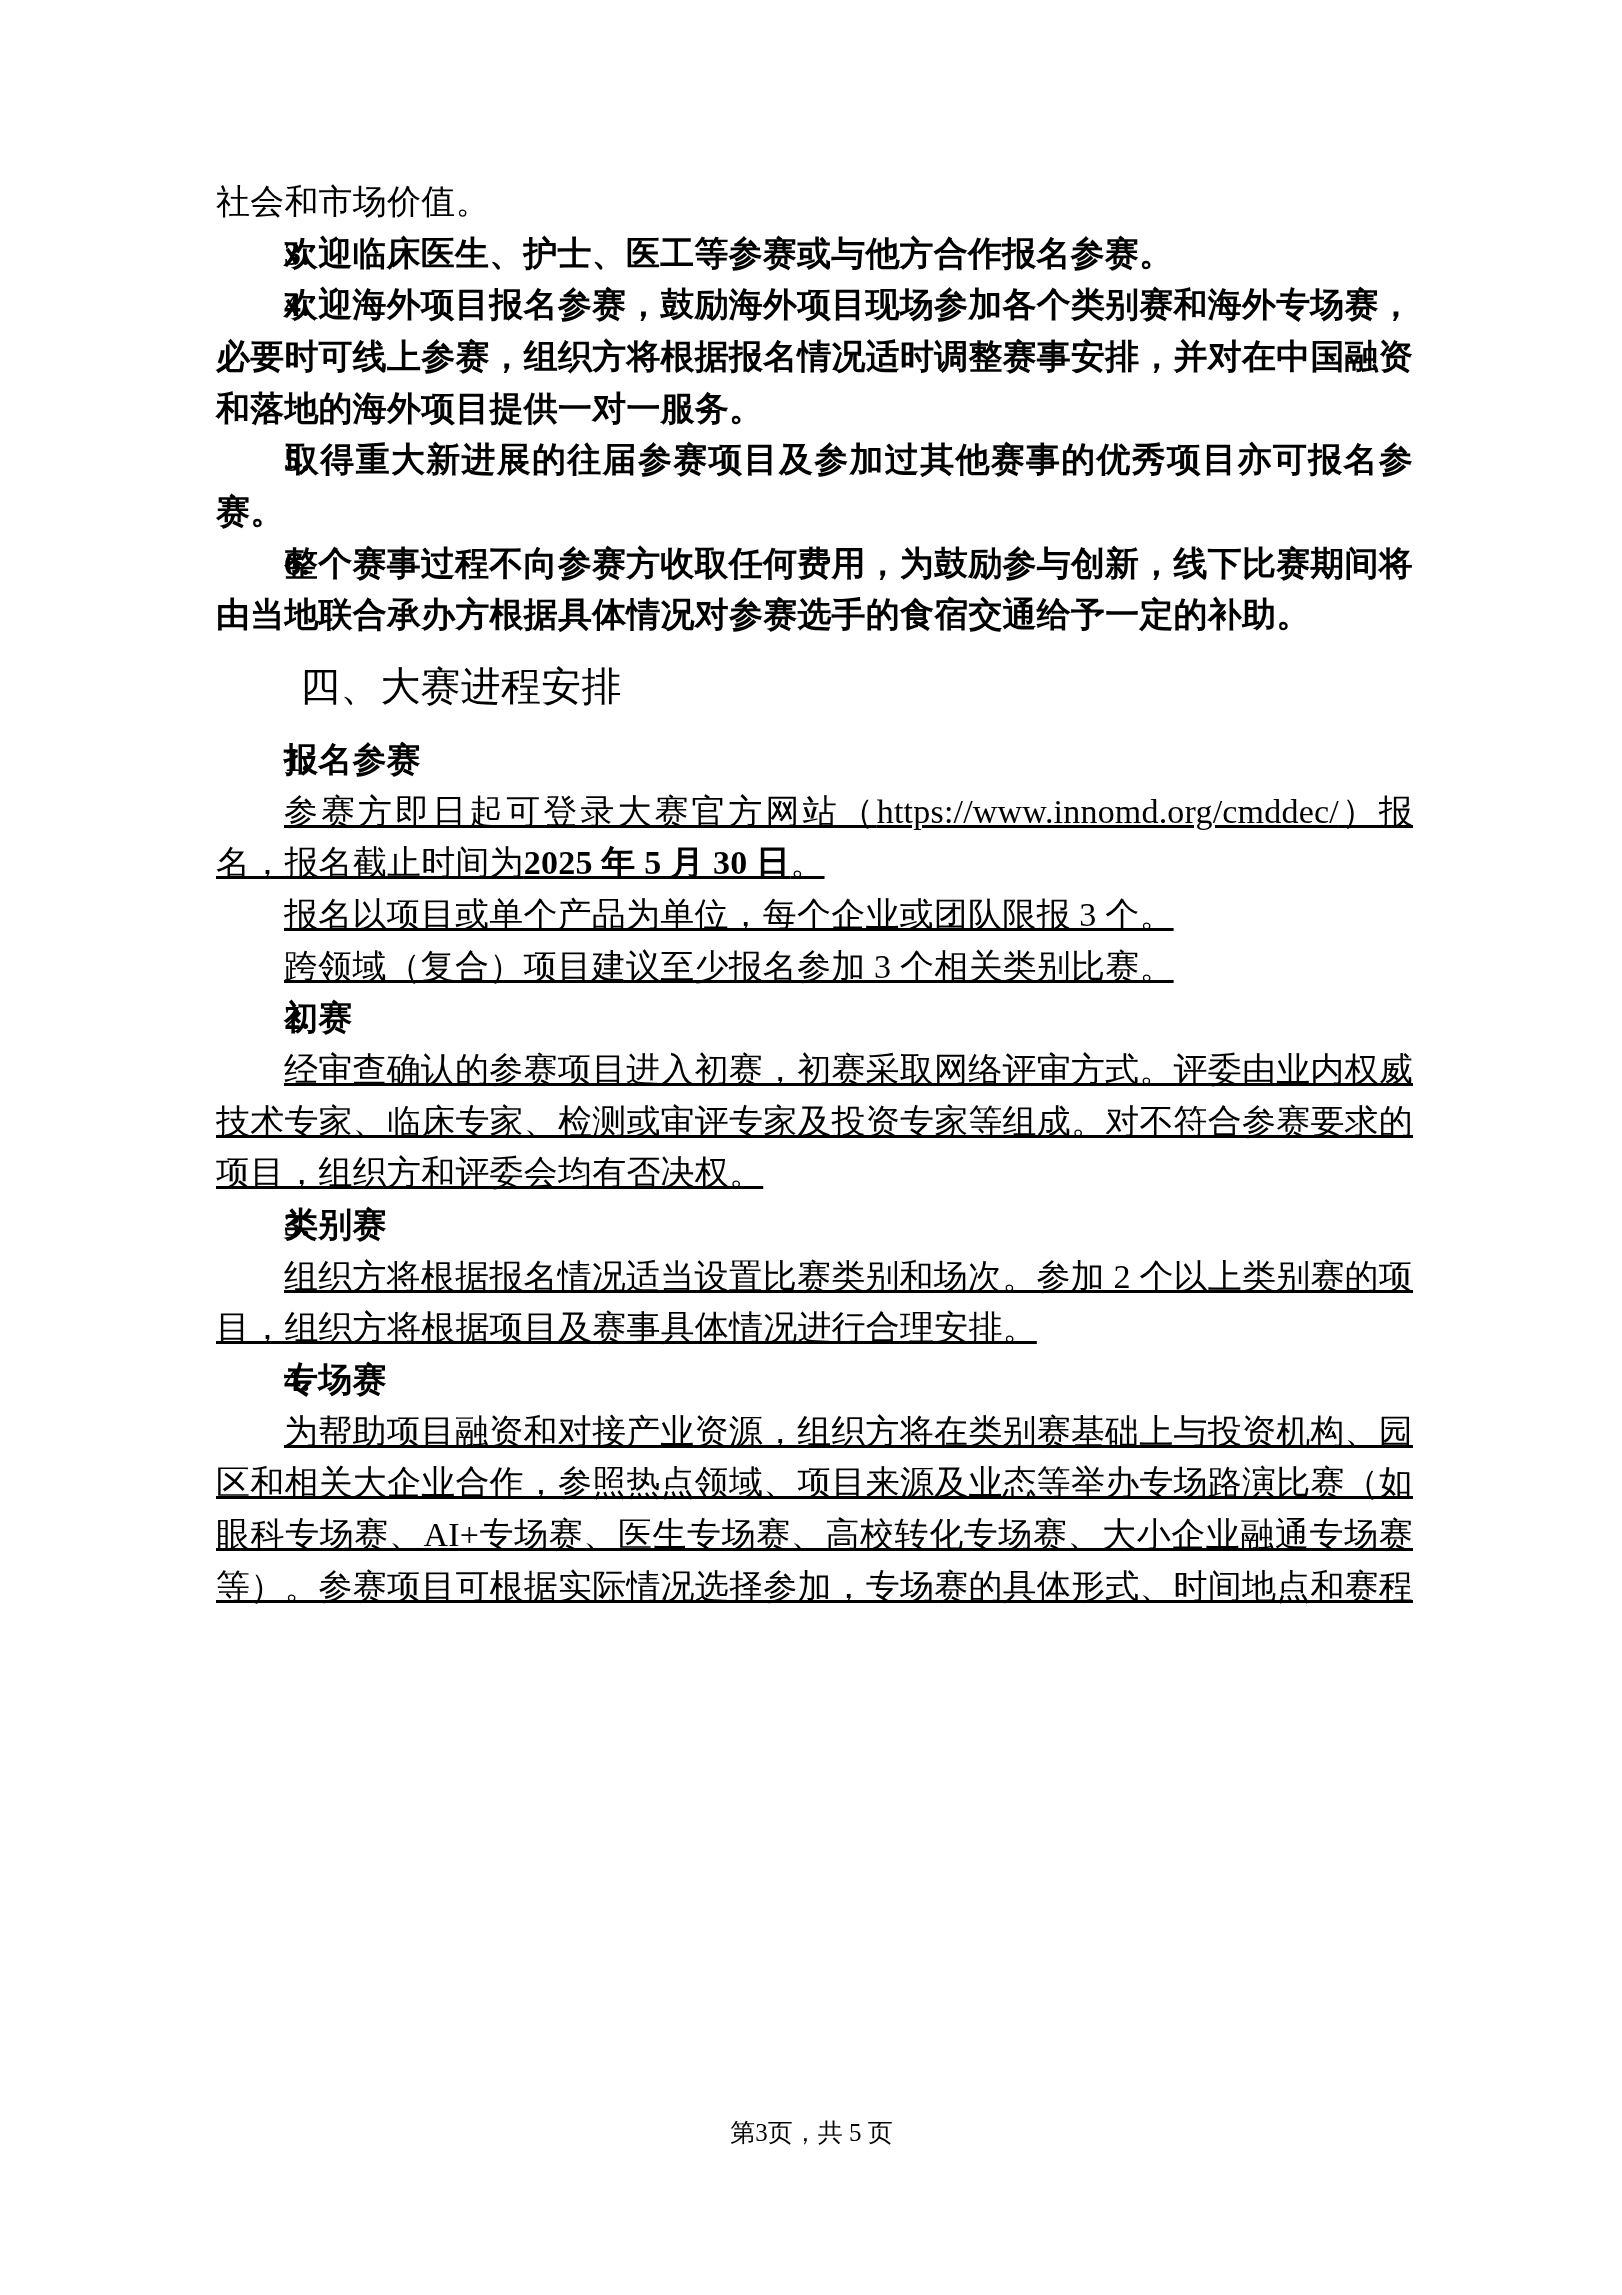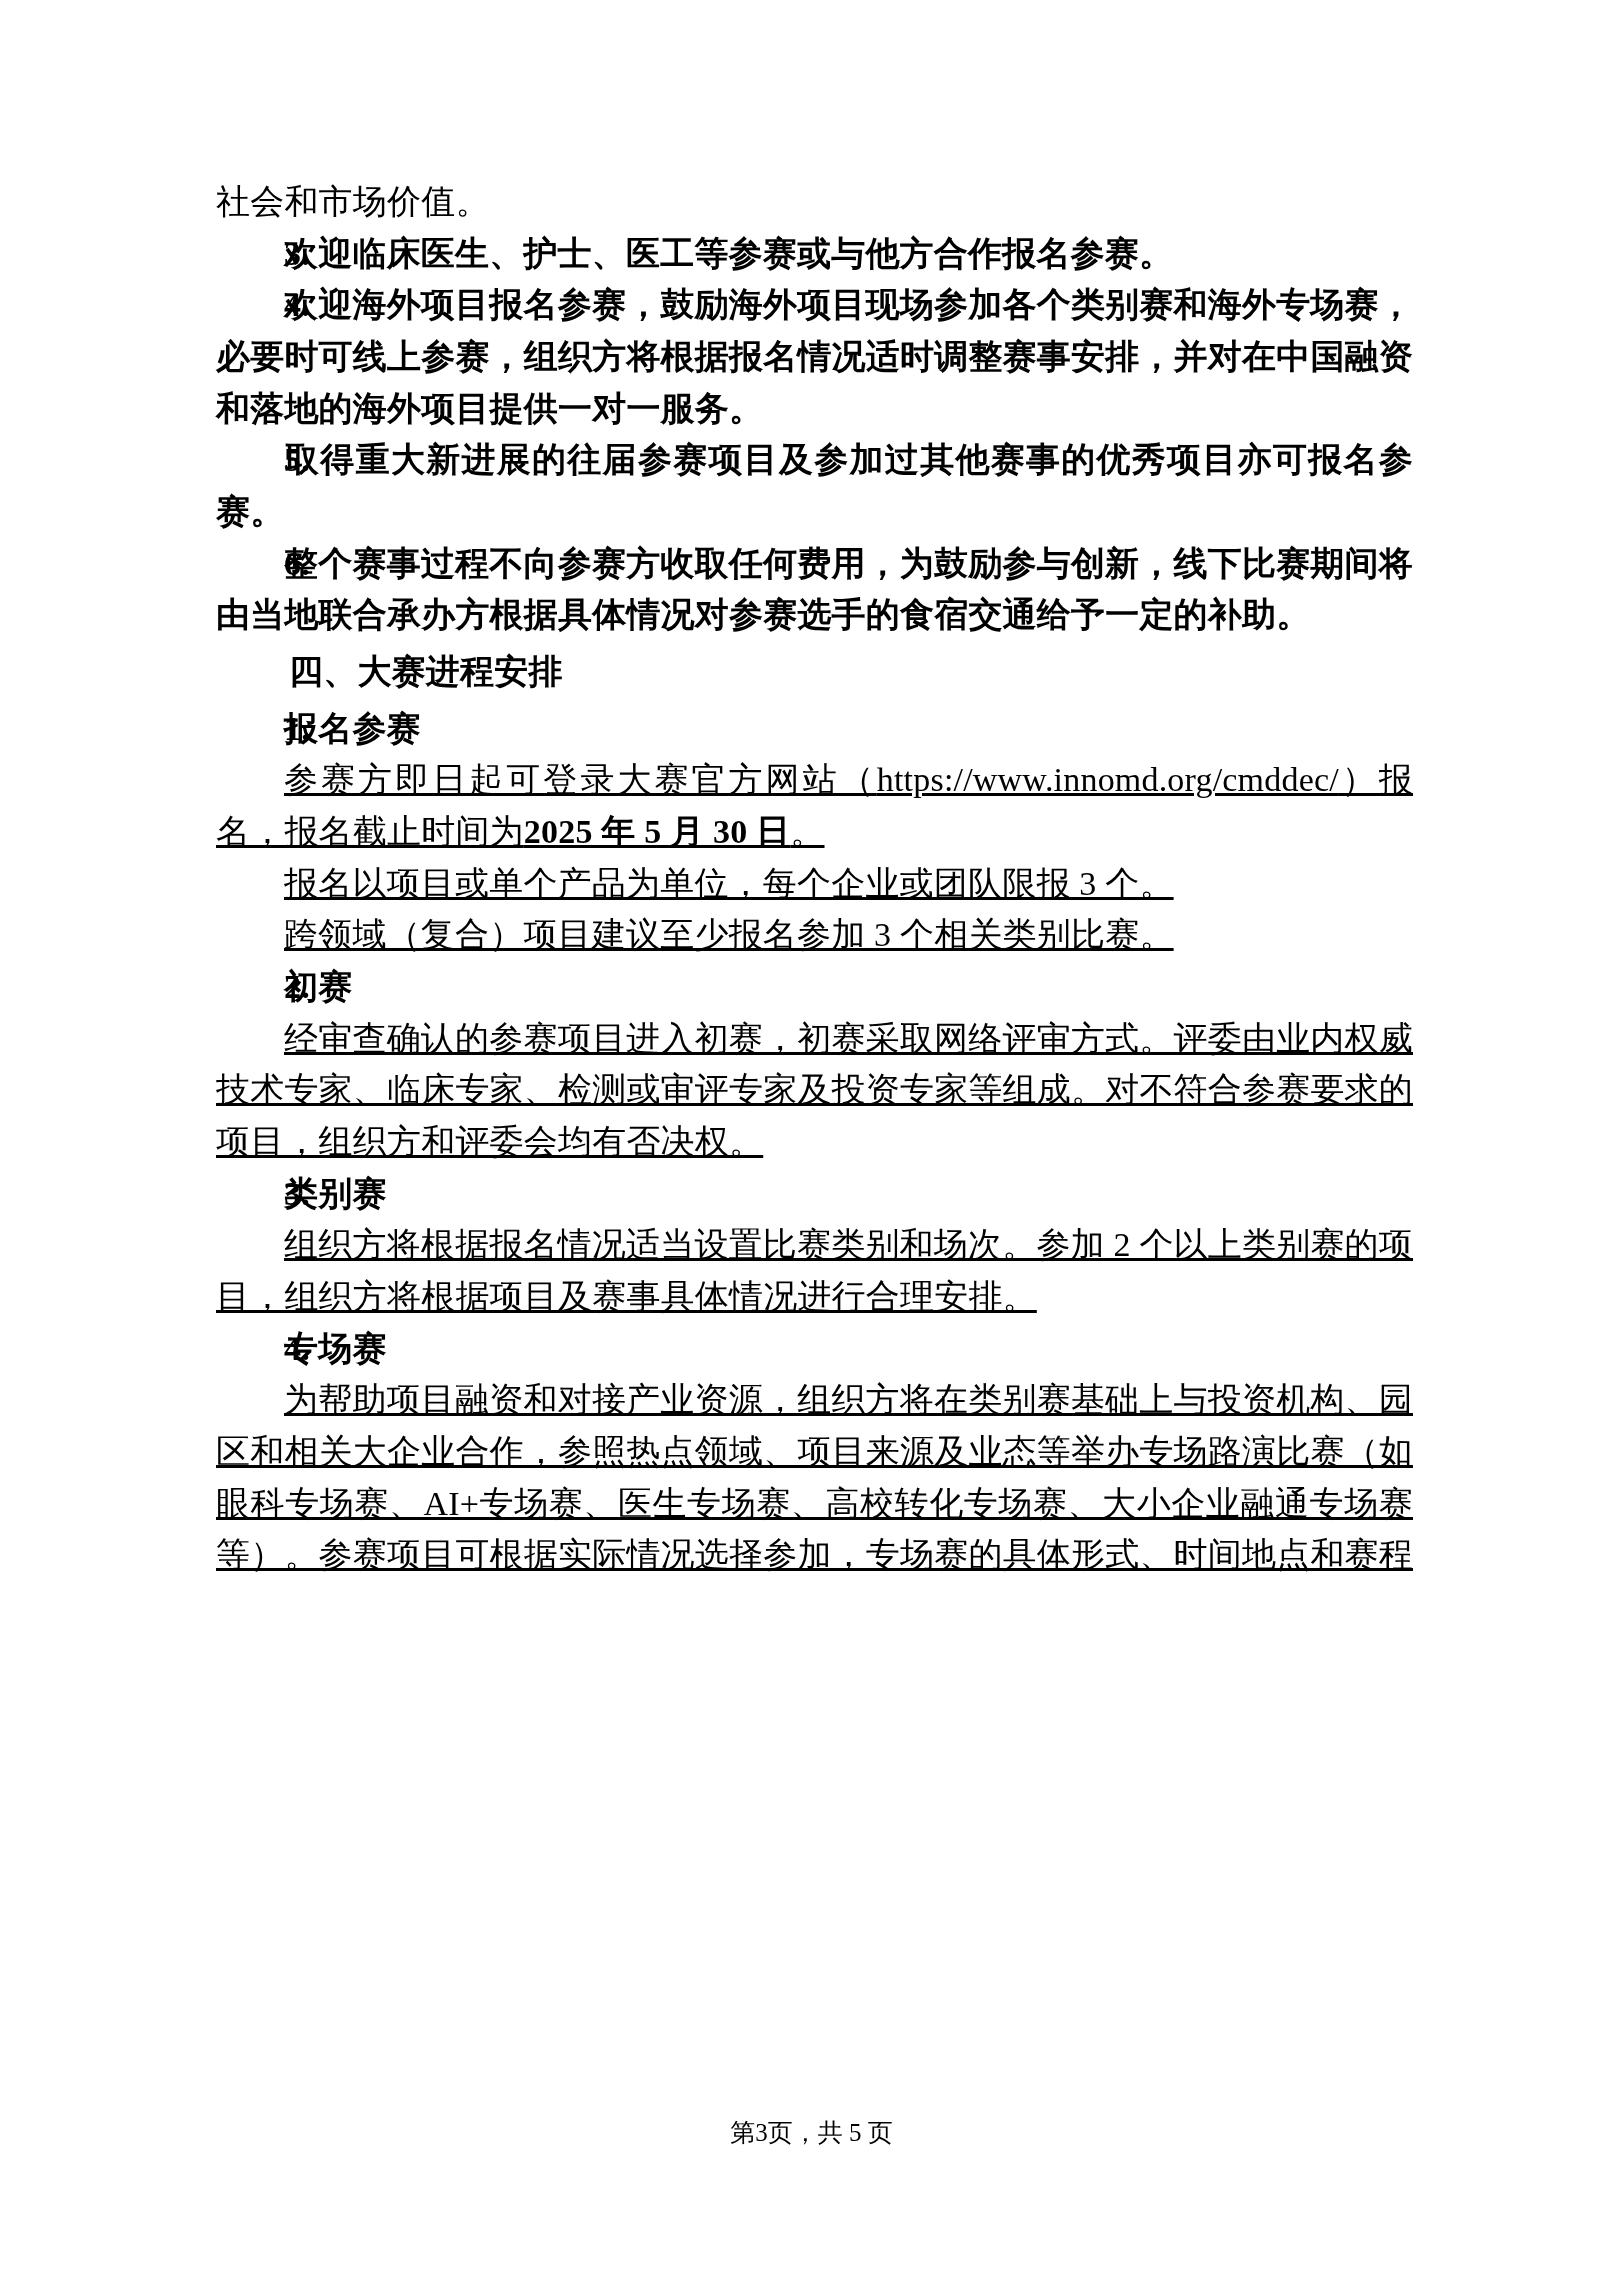--- a/index.html
+++ b/index.html
@@ -35,25 +35,25 @@
     letter-spacing: 0.2px;
   }
   .indent {
     text-indent: 68px;
     text-decoration: underline;
   }
   .noindent {
     text-indent: 0;
   }
   .heading {
-    font-weight: bold;
+    font-weight: normal;
     text-indent: 68px;
-    font-size: 34px;
+    font-size: 40px;
     line-height: 1.52;
-    margin: 5px;
+    margin: 16px;
   }
   .list-item {
     text-indent: 0;
     padding-left: 0;
     font-weight: bold;
   }
   .num-wrap {
     display: inline-block;
     width: 68px;
   }

